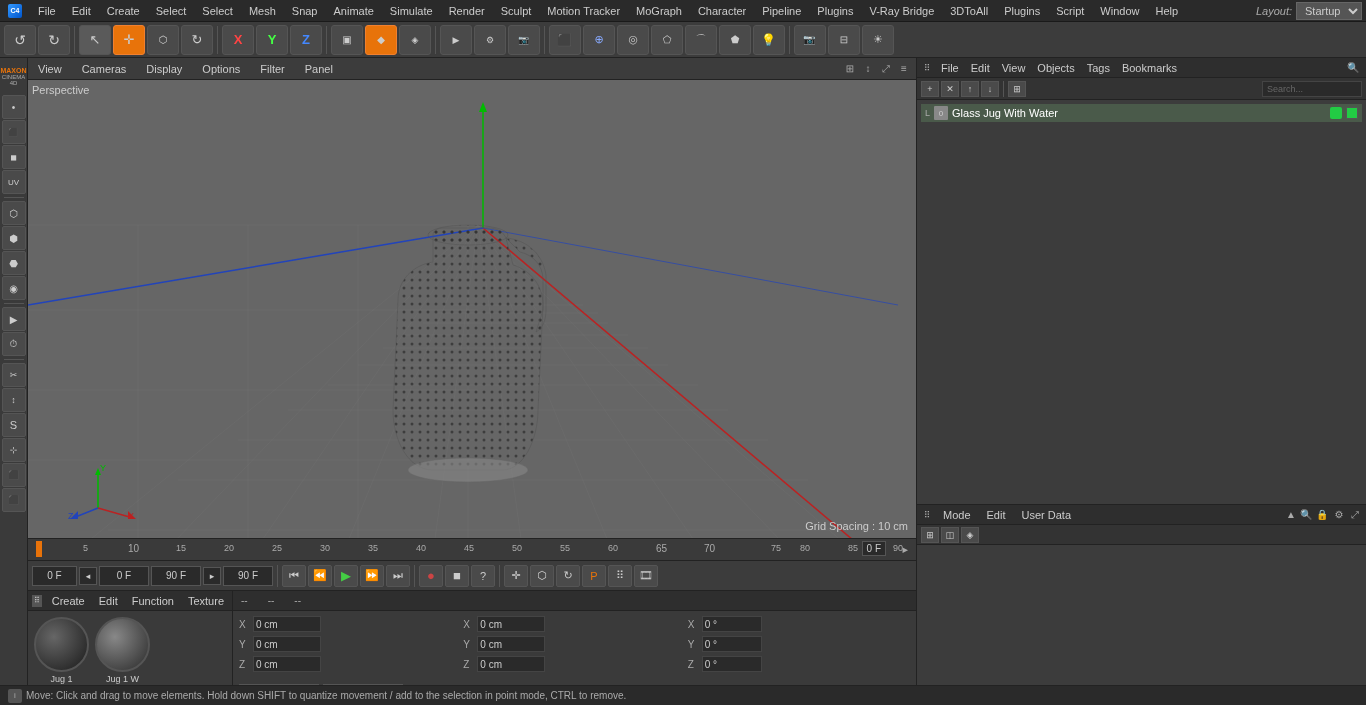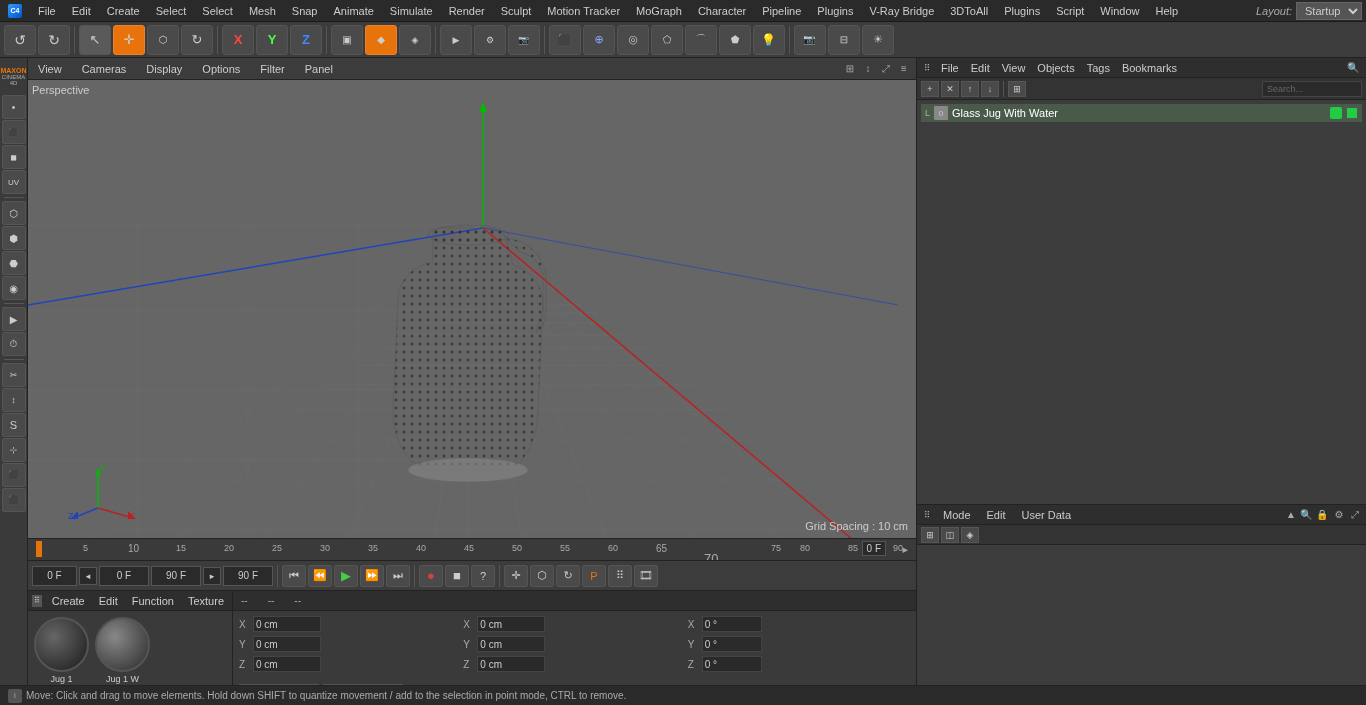--- a/index.html
+++ b/index.html
@@ -646,21 +646,21 @@
         <div style="position:absolute;left:196px;top:4px;color:#aaa;font-size:9px;">20</div>
         <div style="position:absolute;left:244px;top:4px;color:#aaa;font-size:9px;">25</div>
         <div style="position:absolute;left:292px;top:4px;color:#aaa;font-size:9px;">30</div>
         <div style="position:absolute;left:340px;top:4px;color:#aaa;font-size:9px;">35</div>
         <div style="position:absolute;left:388px;top:4px;color:#aaa;font-size:9px;">40</div>
         <div style="position:absolute;left:436px;top:4px;color:#aaa;font-size:9px;">45</div>
         <div style="position:absolute;left:484px;top:4px;color:#aaa;font-size:9px;">50</div>
         <div style="position:absolute;left:532px;top:4px;color:#aaa;font-size:9px;">55</div>
         <div style="position:absolute;left:580px;top:4px;color:#aaa;font-size:9px;">60</div>
         <div style="position:absolute;left:628px;top:4px;color:#aaa;font-size:10px;">65</div>
-        <div style="position:absolute;left:676px;top:12px;color:#aaa;font-size:13px;">70</div>
+        <div style="position:absolute;left:676px;top:4px;color:#aaa;font-size:10px;">70</div>
         <div style="position:absolute;left:724px;top:4px;color:#aaa;font-size:9px;margin-left:19px;">75</div>
         <div style="position:absolute;left:772px;top:4px;color:#aaa;font-size:9px;">80</div>
         <div style="position:absolute;left:820px;top:4px;color:#aaa;font-size:9px;">85</div>
         <div style="position:absolute;left:865px;top:4px;color:#aaa;font-size:9px;">90</div>
 
         <div style="position:absolute;right:30px;top:2px;background:#2a2a2a;border:1px solid #555;color:#ccc;font-size:10px;padding:1px 4px;">0 F</div>
         <div style="position:absolute;right:8px;top:4px;color:#aaa;font-size:11px;">▸</div>
       </div>
 
       <div id="playback-bar" style="display:flex;align-items:center;background:#3c3c3c;height:30px;border-top:1px solid #222;padding:0 4px;gap:2px;">

